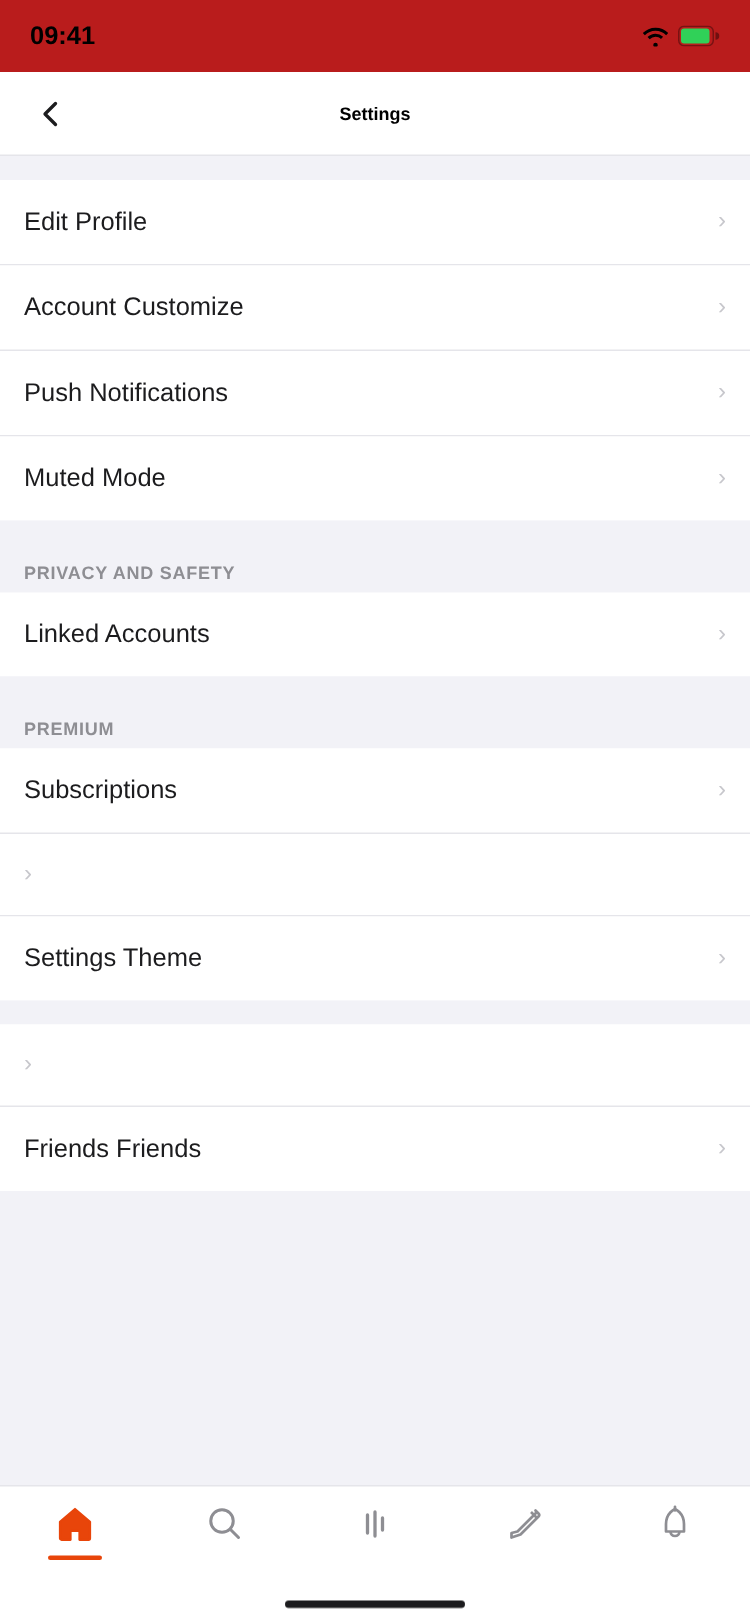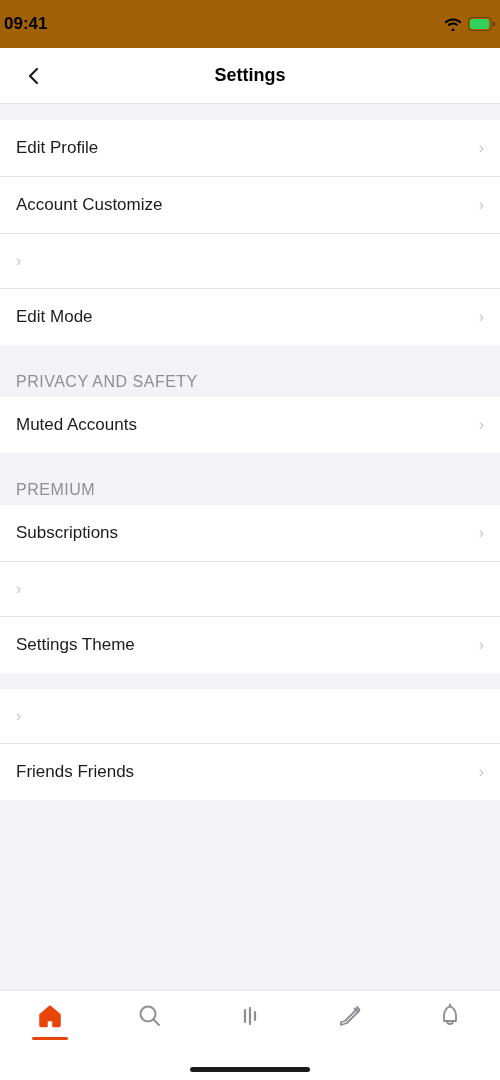--- a/index.html
+++ b/index.html
@@ -8,26 +8,26 @@
       width: 500px;
       min-height: 1080px;
       background: #f2f2f7;
       font-family: -apple-system, 'Helvetica Neue', Arial, sans-serif;
       color: #1c1c1e;
       overflow-x: hidden;
     }
 
     
     .status-bar {
-      background: #a16207;
+      background: #b91c1c;
       height: 48px;
       display: flex;
       align-items: center;
       justify-content: space-between;
-      padding: 0 4px;
+      padding: 0 20px;
     }
     .status-time {
       font-size: 17px;
       font-weight: 600;
       color: #000;
     }
     .status-icons {
       display: flex;
       align-items: center;
       gap: 6px;
@@ -49,40 +49,40 @@
       top: 50%;
       transform: translateY(-50%);
       cursor: pointer;
       display: flex;
       align-items: center;
       justify-content: center;
       width: 36px;
       height: 36px;
     }
     .header-title {
-      font-size: 18px;
+      font-size: 12px;
       font-weight: 700;
       color: #000;
     }
 
     
     .section-gap {
       height: 16px;
       background: #f2f2f7;
     }
 
     
     .section-group {
       background: #fff;
     }
     .section-header {
       background: #f2f2f7;
       padding: 12px 16px 6px 16px;
-      font-size: 16px;
-      font-weight: 400;
+      font-size: 12px;
+      font-weight: 700;
       color: #8e8e93;
       letter-spacing: 0.5px;
       text-transform: uppercase;
     }
 
     
     .menu-item {
       background: #fff;
       display: flex;
       align-items: center;
@@ -193,33 +193,34 @@
   <div class="section-group">
     <div class="menu-item">
       <span class="menu-item-label">Edit Profile</span>
       <span class="chevron">›</span>
     </div>
     <div class="menu-item">
       <span class="menu-item-label">Account Customize</span>
       <span class="chevron">›</span>
     </div>
     <div class="menu-item">
-      <span class="chevron">›</span>
-    </div>
-    <div class="menu-item">
-      <span class="menu-item-label">Edit Mode</span>
+      <span class="menu-item-label">Push Notifications</span>
+      <span class="chevron">›</span>
+    </div>
+    <div class="menu-item">
+      <span class="menu-item-label">Muted Mode</span>
       <span class="chevron">›</span>
     </div>
   </div>
 
   <div class="section-gap"></div>
   <div class="section-header">PRIVACY AND SAFETY</div>
   <div class="section-group">
     <div class="menu-item">
-      <span class="menu-item-label">Muted Accounts</span>
+      <span class="menu-item-label">Linked Accounts</span>
       <span class="chevron">›</span>
     </div>
   </div>
 
   <div class="section-gap"></div>
   <div class="section-header">PREMIUM</div>
   <div class="section-group">
     <div class="menu-item">
       <span class="menu-item-label">Subscriptions</span>
       <span class="chevron">›</span>

